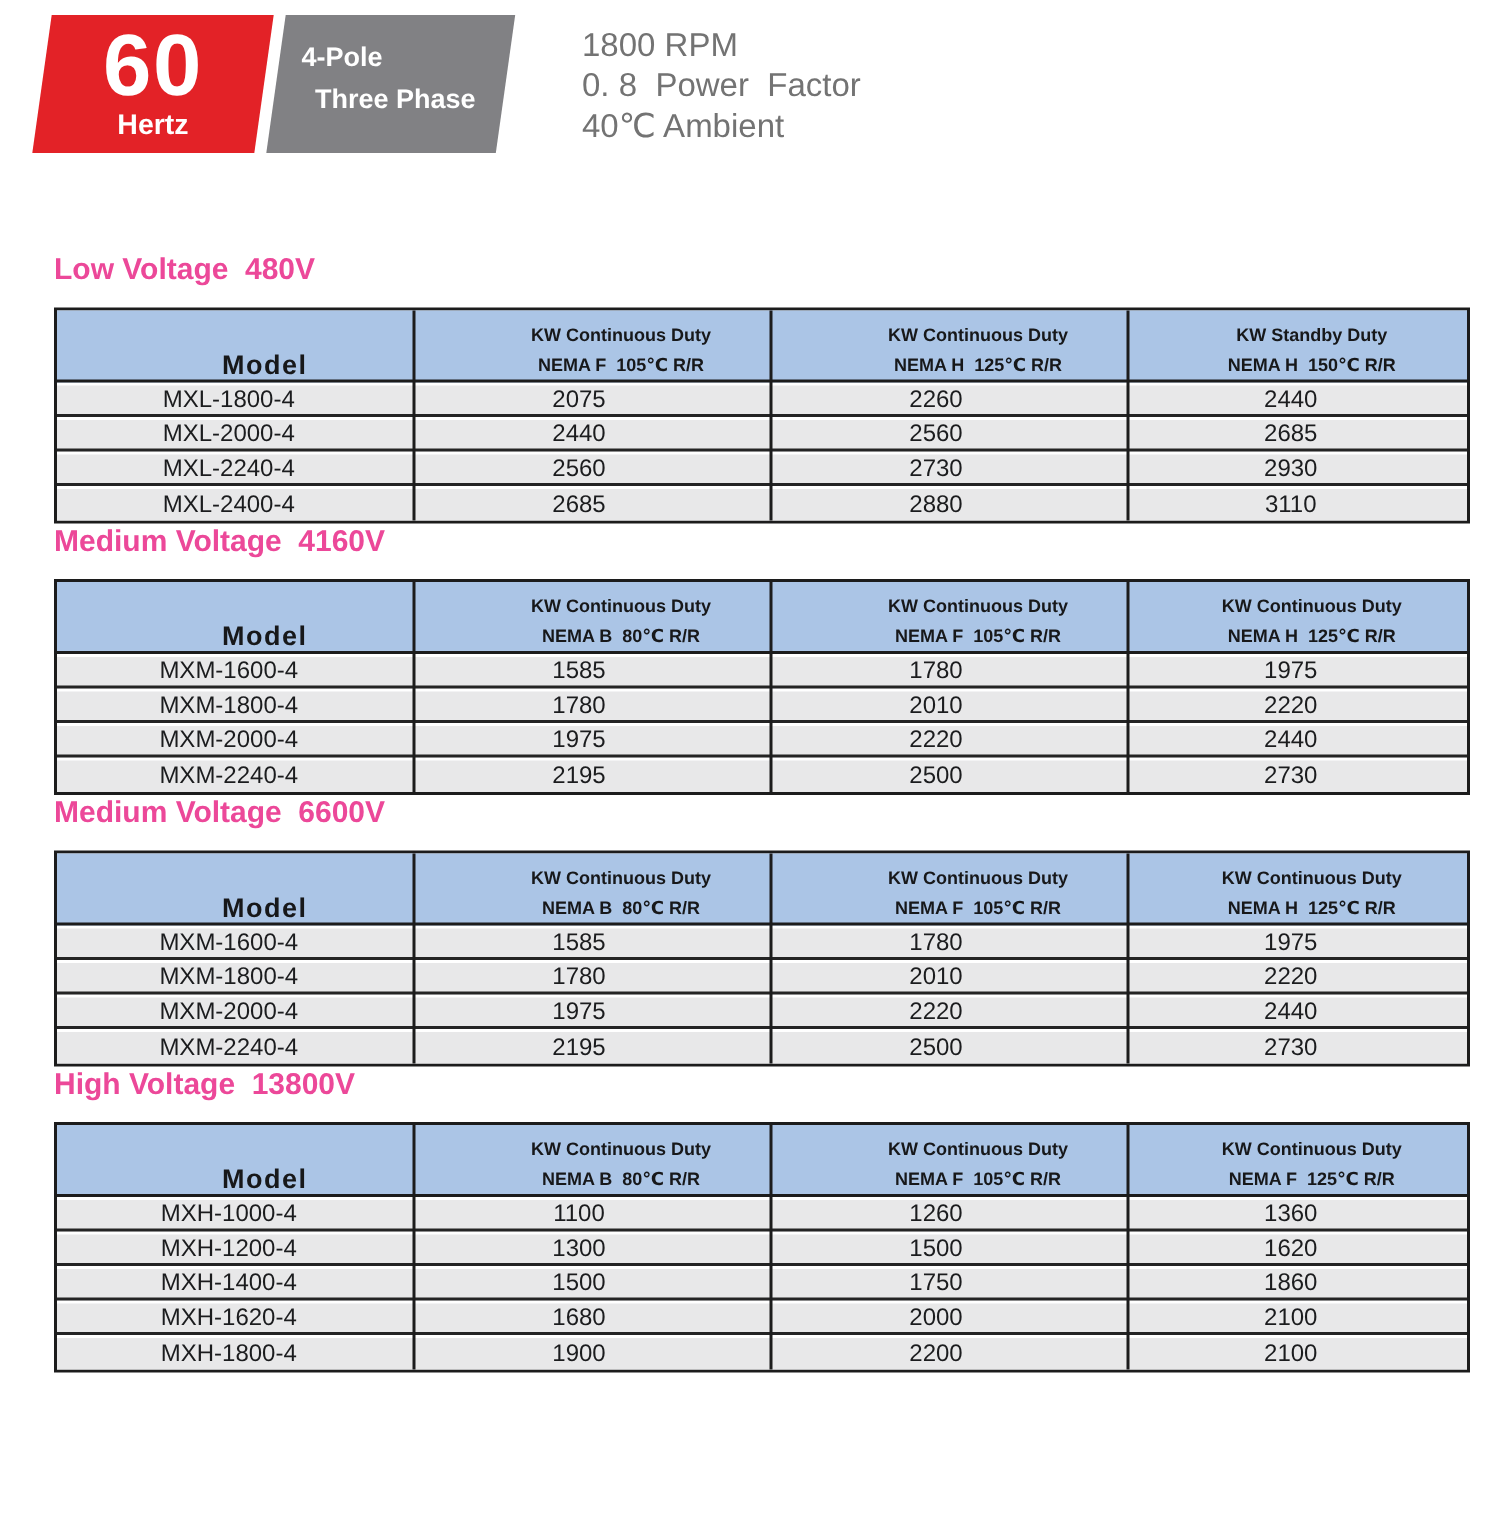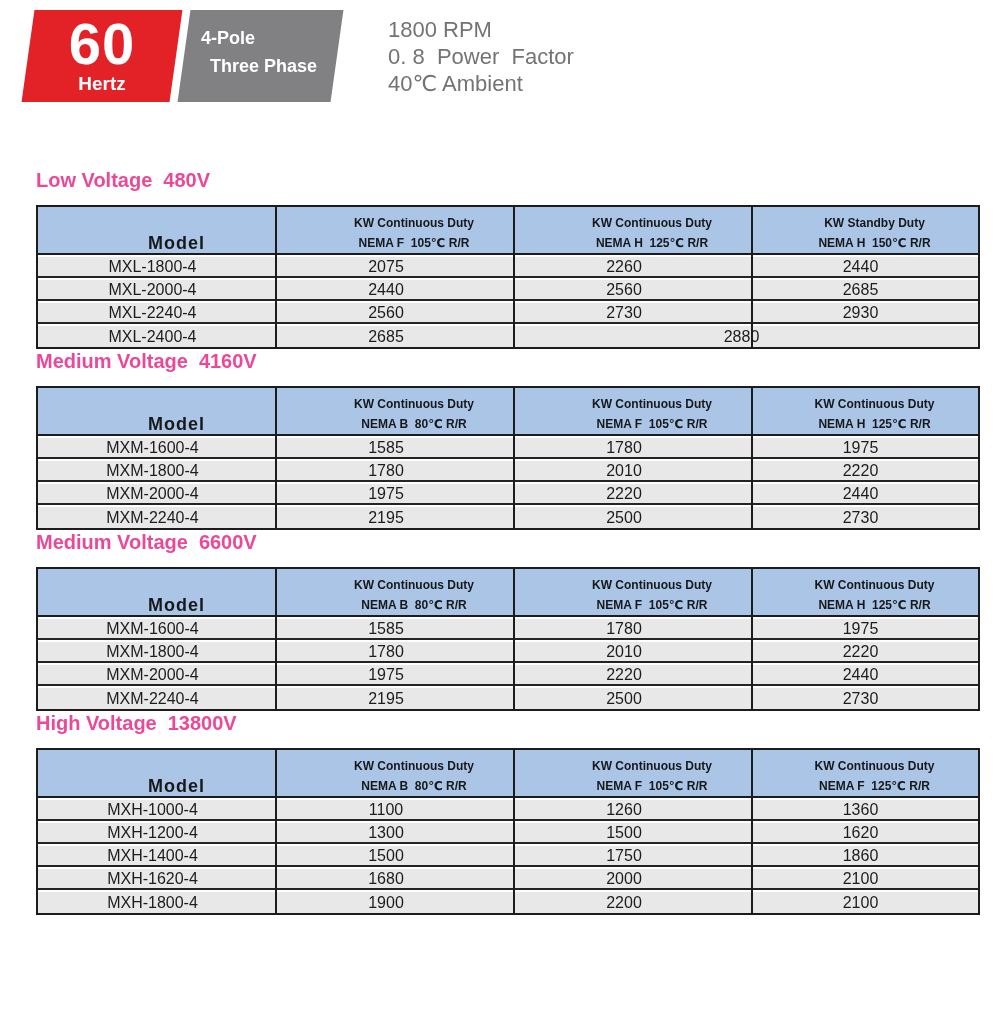--- a/index.html
+++ b/index.html
@@ -123,20 +123,21 @@
           <div class="row">
             <div class="td td-model">MXL-2240-4</div>
             <div class="td">2560</div>
             <div class="td">2730</div>
             <div class="td">2930</div>
           </div>
           <div class="row">
             <div class="td td-model">MXL-2400-4</div>
             <div class="td">2685</div>
             <div class="td">2880</div>
+            <div class="td">3110</div>
           </div>
         </div>
       <div class="vline vl1"></div>
       <div class="vline vl2"></div>
       <div class="vline vl3"></div>
     </div>
   </section>
 
   <section class="spec-section">
     <h2 class="section-title">

